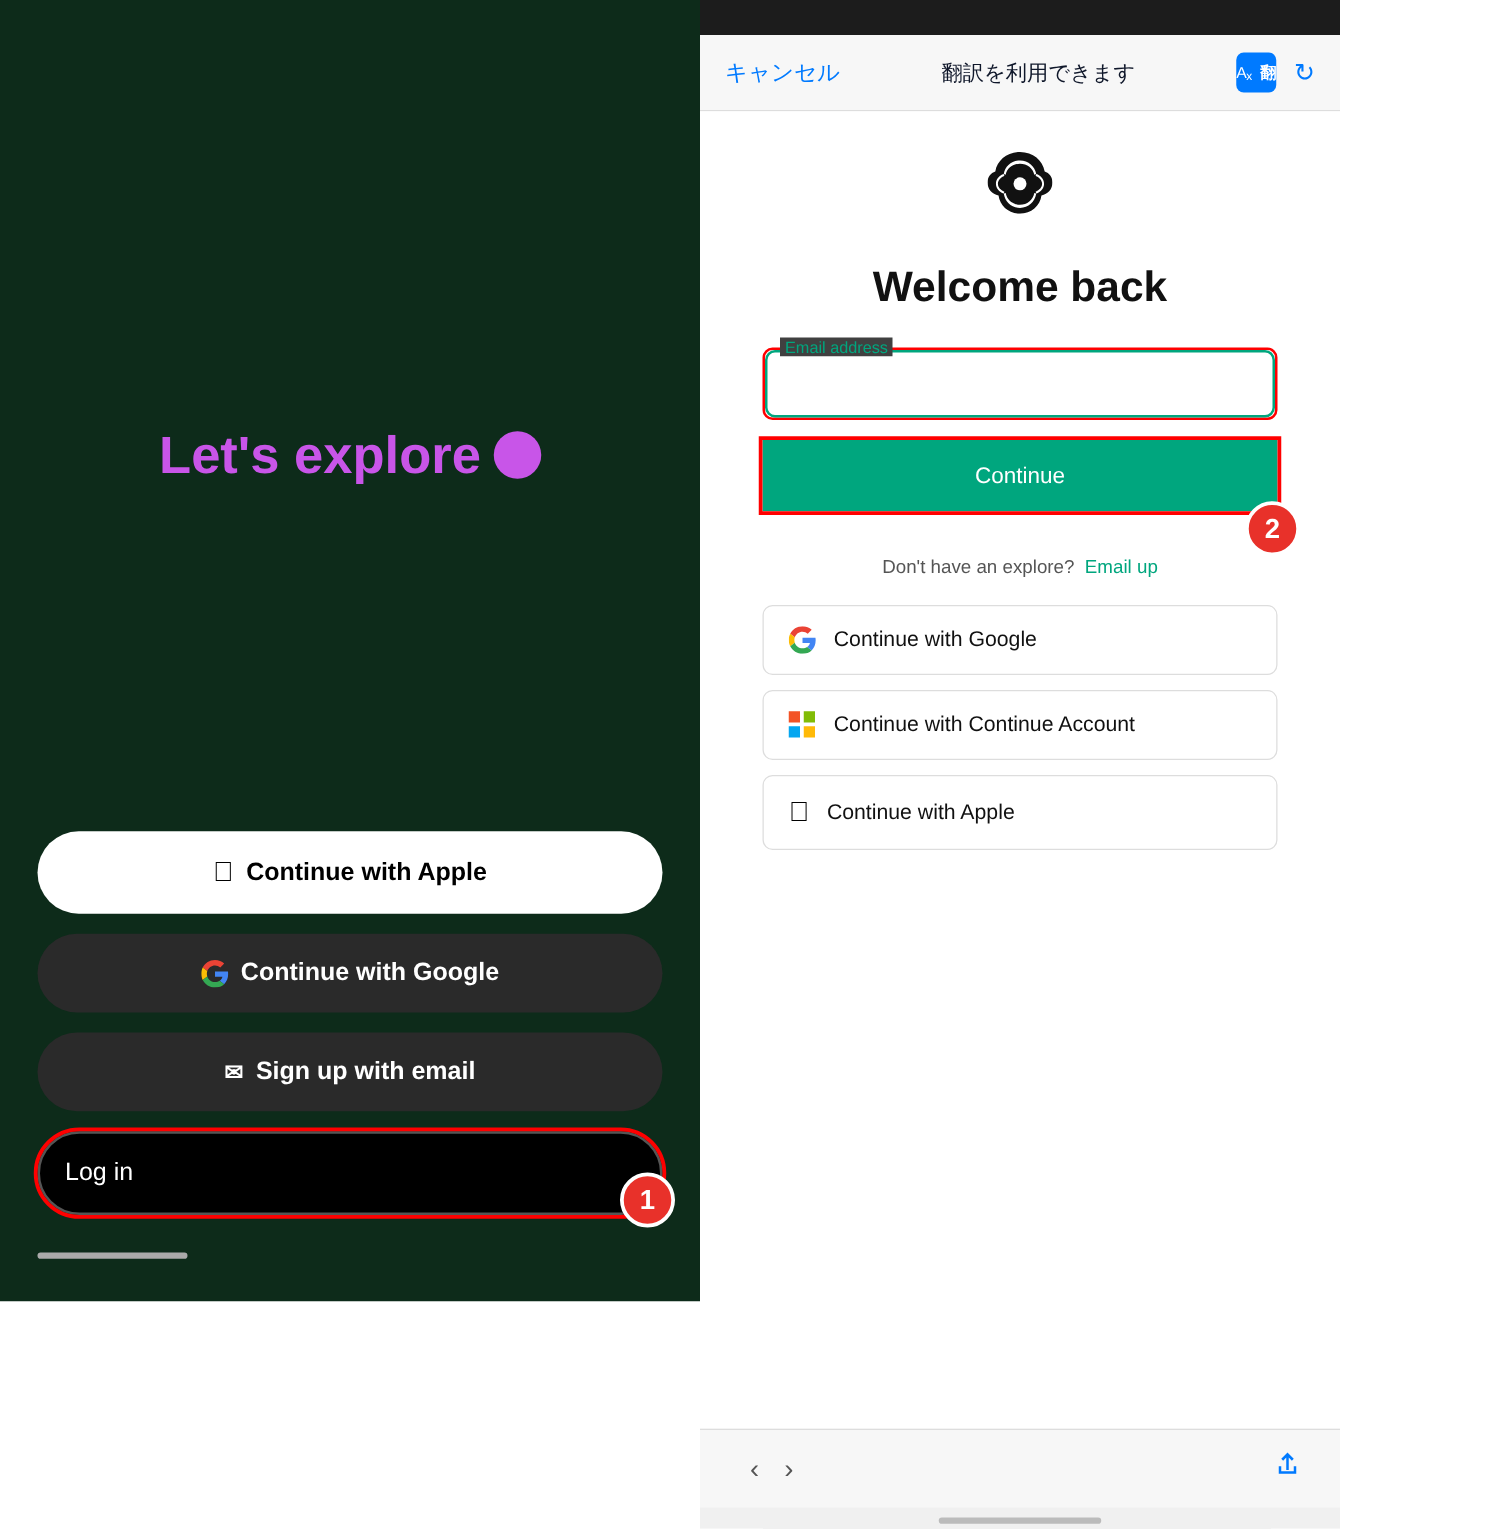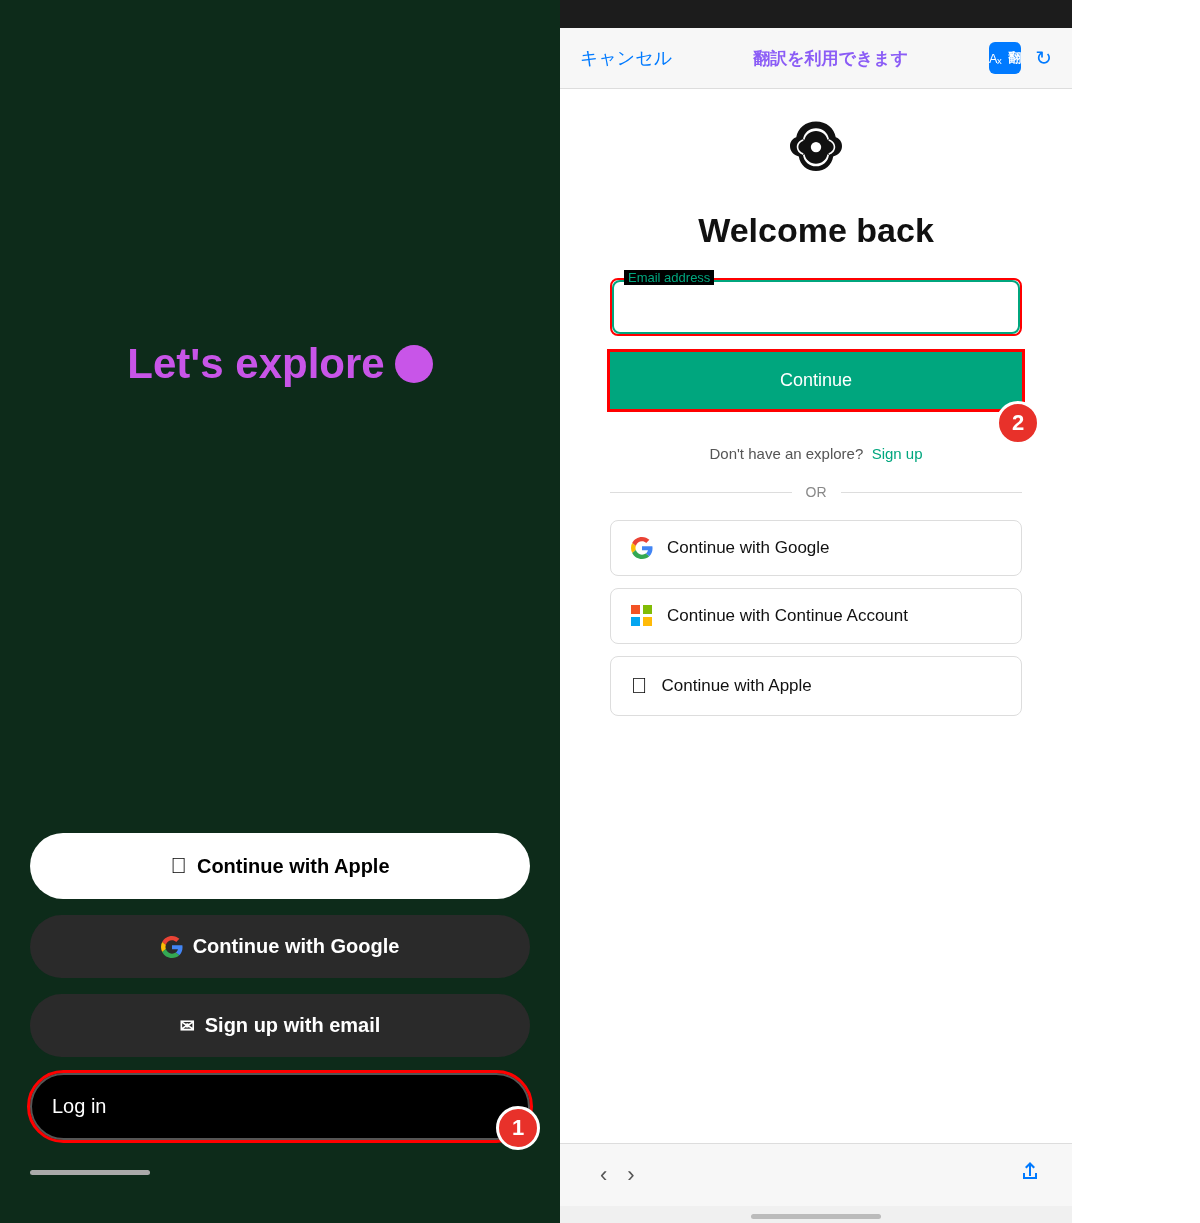--- a/index.html
+++ b/index.html
@@ -7,27 +7,27 @@
       width: 1200px;
       height: 1223px;
       display: flex;
       font-family: -apple-system, BlinkMacSystemFont, 'Segoe UI', sans-serif;
       overflow: hidden;
     }
 
     
     .left-panel {
       width: 560px;
-      height: 1223px;
+      height: 1041px;
       background: #0d2b1a;
       display: flex;
       flex-direction: column;
       justify-content: space-between;
       align-items: center;
-      padding-bottom: 48px;
+      padding-bottom: 34px;
       position: relative;
     }
 
     .left-tagline {
       margin-top: 340px;
       font-size: 42px;
       font-weight: 600;
       color: #c855e8;
       display: flex;
       align-items: center;
@@ -163,22 +163,21 @@
     }
 
     .browser-cancel {
       font-size: 18px;
       color: #007aff;
       cursor: pointer;
     }
 
     .browser-title {
       font-size: 17px;
-      color: #8b5cf6;
-      font-weight: bold;
+      color: #0f172a;
     }
 
     .browser-icons {
       display: flex;
       align-items: center;
       gap: 14px;
     }
 
     .translate-icon-btn {
       width: 32px;
@@ -226,21 +225,21 @@
       position: relative;
       border: 2px solid red;
       border-radius: 8px;
       margin-bottom: 16px;
     }
 
     .email-label {
       position: absolute;
       top: -10px;
       left: 12px;
-      background: #000000;
+      background: #404040;
       padding: 0 4px;
       font-size: 13px;
       color: #00a67e;
     }
 
     .email-input {
       width: 100%;
       padding: 18px 14px 12px 14px;
       font-size: 17px;
       border: 2px solid #00a67e;
@@ -458,28 +457,23 @@
       <button class="btn-continue">
         <span>Continue</span>
       </button>
       <div class="badge-circle-2">
         <span>2</span>
       </div>
     </div>
 
     <p class="signup-text">
       <span>Don't have an explore?</span>
-      &nbsp;<span class="signup-link">Sign up</span>
+      &nbsp;<span class="signup-link">Email up</span>
     </p>
 
-    <div class="or-divider">
-      <div class="or-line"></div>
-      <span class="or-text">OR</span>
-      <div class="or-line"></div>
-    </div>
 
     <button class="social-btn">
       <svg class="google-icon" viewBox="0 0 48 48">
         <path fill="#EA4335" d="M24 9.5c3.54 0 6.71 1.22 9.21 3.6l6.85-6.85C35.9 2.38 30.47 0 24 0 14.62 0 6.51 5.38 2.56 13.22l7.98 6.19C12.43 13.72 17.74 9.5 24 9.5z"></path>
         <path fill="#4285F4" d="M46.98 24.55c0-1.57-.15-3.09-.38-4.55H24v9.02h12.94c-.58 2.96-2.26 5.48-4.78 7.18l7.73 6c4.51-4.18 7.09-10.36 7.09-17.65z"></path>
         <path fill="#FBBC05" d="M10.53 28.59c-.48-1.45-.76-2.99-.76-4.59s.27-3.14.76-4.59l-7.98-6.19C.92 16.46 0 20.12 0 24c0 3.88.92 7.54 2.56 10.78l7.97-6.19z"></path>
         <path fill="#34A853" d="M24 48c6.48 0 11.93-2.13 15.89-5.81l-7.73-6c-2.18 1.48-4.97 2.31-8.16 2.31-6.26 0-11.57-4.22-13.47-9.91l-7.98 6.19C6.51 42.62 14.62 48 24 48z"></path>
       </svg>
       <span>Continue with Google</span>
     </button>

